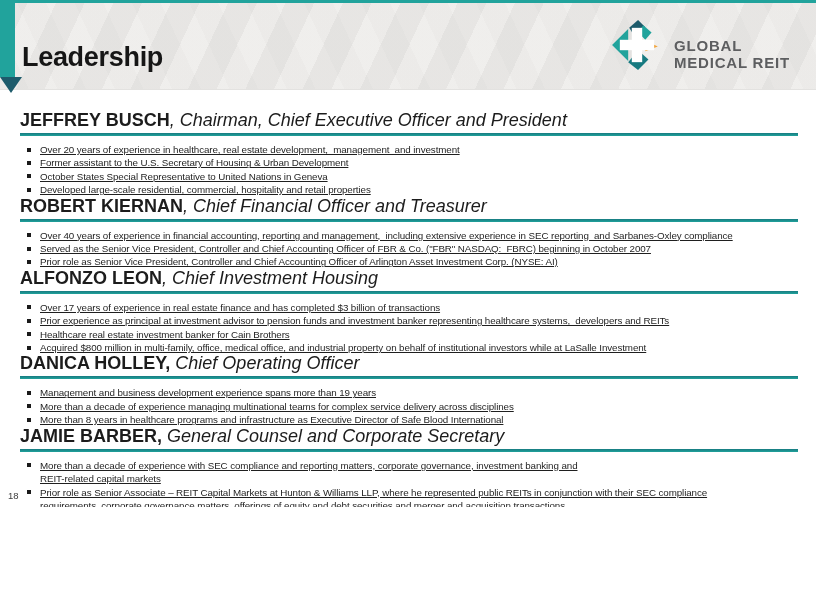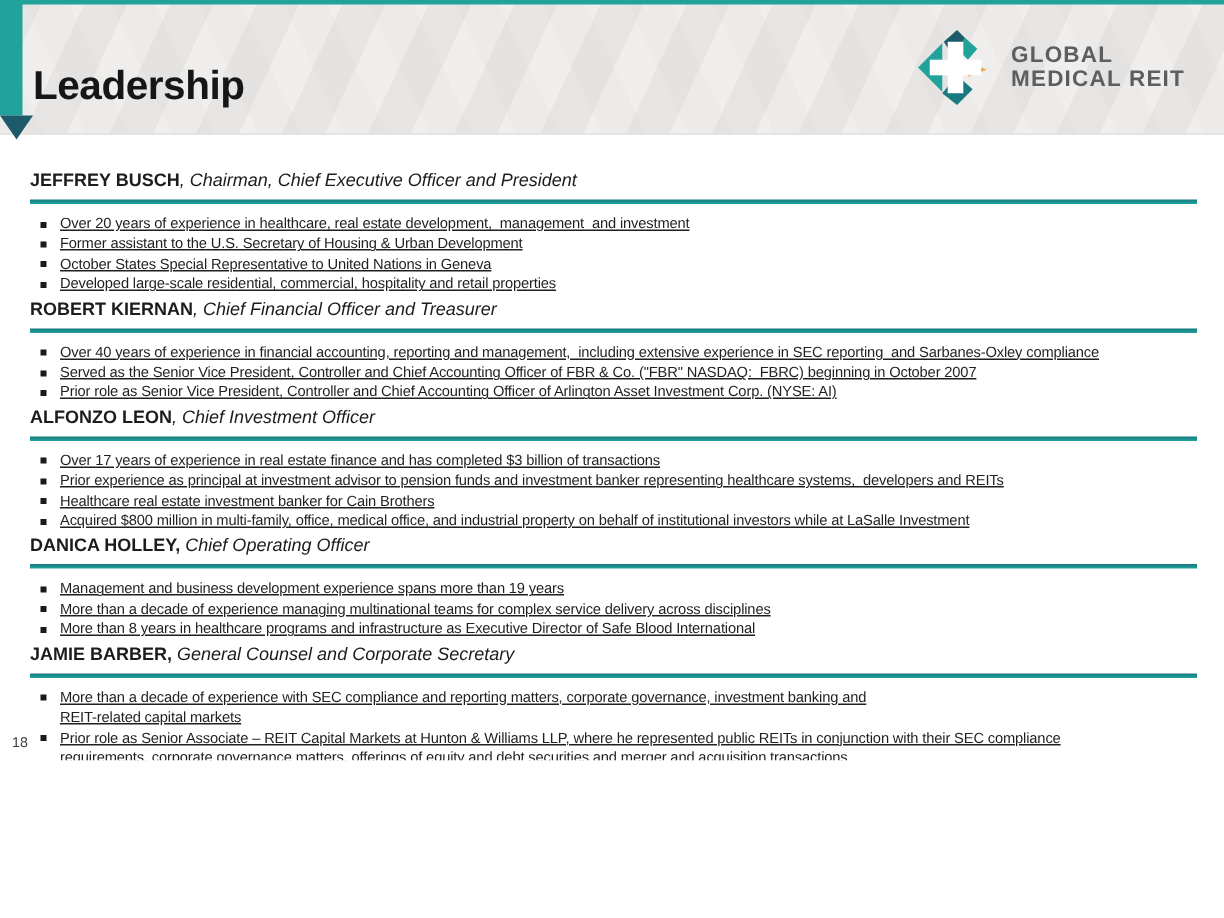--- a/index.html
+++ b/index.html
@@ -19,29 +19,29 @@
     background-image:
       repeating-linear-gradient(115deg, rgba(221,220,218,.45) 0 26px, rgba(240,239,237,.45) 26px 52px),
       repeating-linear-gradient(65deg, rgba(229,228,226,.40) 0 26px, rgba(244,243,241,.40) 26px 52px);
     border-bottom:1px solid #e3e2e0;
   }
   .left-bar{position:absolute; top:0; left:0; width:15px; height:77px; background:var(--teal); z-index:3;}
   .left-bar-arrow{position:absolute; top:77px; left:0; width:0; height:0; z-index:3;
     border-left:11px solid transparent; border-right:11px solid transparent; border-top:16px solid var(--navy);}
   .page-title{position:absolute; left:22px; top:42px; font-size:27px; font-weight:bold; color:#161616; letter-spacing:-0.3px; z-index:4;}
 
-  .logo{position:absolute; top:19px; right:26px; display:flex; align-items:center; gap:11px; z-index:4;}
+  .logo{position:absolute; top:19px; right:26px; display:flex; align-items:flex-end; gap:11px; z-index:4;}
   .logo-mark{width:52px; height:52px; display:block;}
   .logo-text{color:var(--logo-text); font-size:15px; line-height:16.5px; font-weight:bold; letter-spacing:0.8px;}
 
   
   .content{position:absolute; top:90px; left:20px; width:778px;}
   .sec{}
   .sec.first{margin-top:21px;}
-  .sec h2{font-size:12px; line-height:19px; color:#1c1c1c; font-weight:bold; margin-bottom:3px;}
+  .sec h2{font-size:18px; line-height:19px; color:#1c1c1c; font-weight:bold; margin-bottom:3px;}
   .sec h2 .rl{font-style:italic; font-weight:normal; white-space:pre-wrap;}
   .rule{height:3px; background:linear-gradient(to bottom, var(--teal-dark), var(--teal)); margin-bottom:7px;}
   .sec ul{list-style:none;}
   .sec li{
     position:relative; padding-left:14px; margin-left:6px;
     font-size:9.8px; line-height:13.4px; color:var(--text); letter-spacing:-0.1px;
     white-space:pre-wrap;
     text-decoration:underline;
   }
   .sec li::before{
@@ -95,21 +95,21 @@
       <h2><span class="nm">ROBERT KIERNAN</span><span class="rl">, Chief Financial Officer and Treasurer</span></h2>
       <div class="rule"></div>
       <ul>
         <li>Over 40 years of experience in financial accounting, reporting and management,  including extensive experience in SEC reporting  and Sarbanes-Oxley compliance</li>
         <li>Served as the Senior Vice President, Controller and Chief Accounting Officer of FBR &amp; Co. ("FBR" NASDAQ:  FBRC) beginning in October 2007</li>
         <li>Prior role as Senior Vice President, Controller and Chief Accounting Officer of Arlington Asset Investment Corp. (NYSE: AI)</li>
       </ul>
     </section>
 
     <section class="sec">
-      <h2><span class="nm">ALFONZO LEON</span><span class="rl">, Chief Investment Officer</span></h2>
+      <h2><span class="nm">ALFONZO LEON</span><span class="rl">, Chief Investment Housing</span></h2>
       <div class="rule"></div>
       <ul>
         <li>Over 17 years of experience in real estate finance and has completed $3 billion of transactions</li>
         <li>Prior experience as principal at investment advisor to pension funds and investment banker representing healthcare systems,  developers and REITs</li>
         <li>Healthcare real estate investment banker for Cain Brothers</li>
         <li>Acquired $800 million in multi-family, office, medical office, and industrial property on behalf of institutional investors while at LaSalle Investment</li>
       </ul>
     </section>
 
     <section class="sec">

